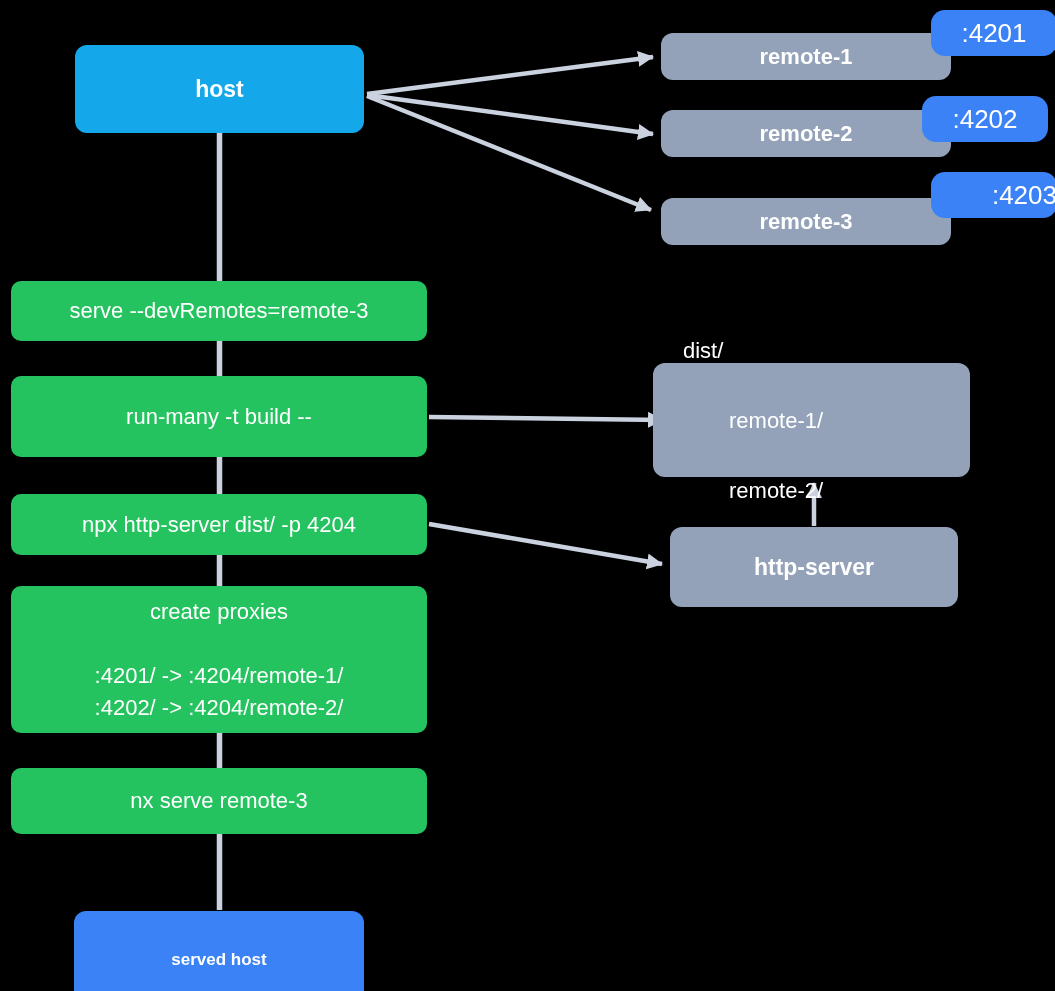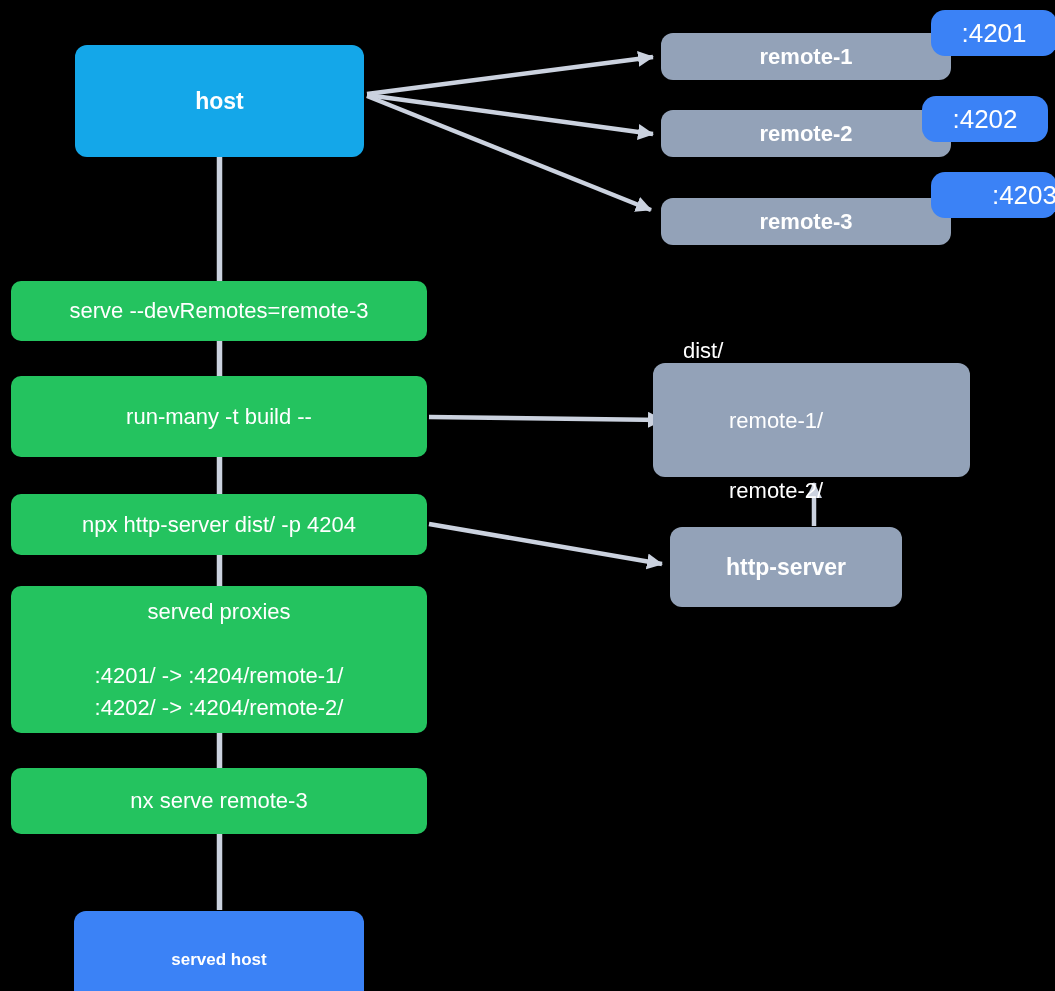--- a/index.html
+++ b/index.html
@@ -91,21 +91,21 @@
 
     <line x1="367" y1="94" x2="653" y2="57" stroke-width="4.5" marker-end="url(#ah)"></line>
     <line x1="367" y1="95" x2="653" y2="134" stroke-width="4.5" marker-end="url(#ah)"></line>
     <line x1="367" y1="96" x2="651" y2="210" stroke-width="4.5" marker-end="url(#ah)"></line>
 
     <line x1="429" y1="417" x2="663" y2="420" stroke-width="4.5" marker-end="url(#ah)"></line>
     <line x1="429" y1="524" x2="662" y2="564" stroke-width="4.5" marker-end="url(#ah)"></line>
     <line x1="814" y1="526" x2="814" y2="483" stroke-width="4.5" marker-end="url(#ah)"></line>
   </svg>
 
-  <div class="box blue-host" style="left:75px; top:45px; width:289px; height:112px;">
+  <div class="box blue-host" style="left:75px; top:45px; width:289px; height:88px;">
     <span>host</span>
   </div>
 
   <div class="box gray remote-node" style="left:661px; top:33px; width:290px; height:47px;">
     <span>remote-1</span>
   </div>
   <div class="box blue-accent badge" style="left:917px; top:10px; width:126px; height:46px;">
     <span>:4201</span>
   </div>
 
@@ -129,37 +129,37 @@
 
   <div class="box green multi" style="left:11px; top:376px; width:416px; height:81px;">
     <span class="cmd-line">run-many -t build --</span>
   </div>
 
   <div class="box green" style="left:11px; top:494px; width:416px; height:61px;">
     <span>npx http-server dist/ -p 4204</span>
   </div>
 
   <div class="box green multi" style="left:11px; top:586px; width:416px; height:147px;">
-    <span class="proxy-line">served proxies</span>
+    <span class="proxy-line">create proxies</span>
     <span class="proxy-line"></span>
     <span class="proxy-line">:4201/ -&gt; :4204/remote-1/</span>
     <span class="proxy-line">:4202/ -&gt; :4204/remote-2/</span>
   </div>
 
   <div class="box green" style="left:11px; top:768px; width:416px; height:66px;">
     <span>nx serve remote-3</span>
   </div>
 
   <div class="box gray dist-box" style="left:653px; top:363px; width:317px; height:114px;gap:39px;">
     <span class="dist-line">dist/</span>
     <span class="dist-line dist-indent">remote-1/</span>
     <span class="dist-line dist-indent">remote-2/</span>
   </div>
 
-  <div class="box gray http-server-node" style="left:670px; top:527px; width:232px; height:80px;text-align:right;">
+  <div class="box gray http-server-node" style="left:670px; top:527px; width:288px; height:80px;text-align:right;">
     <span>http-server</span>
   </div>
 
   <div class="box blue-served" style="left:74px; top:883px; width:290px; height:97px;">
     <span>served host</span>
   </div>
 
 </div>
 
 </body></html>

